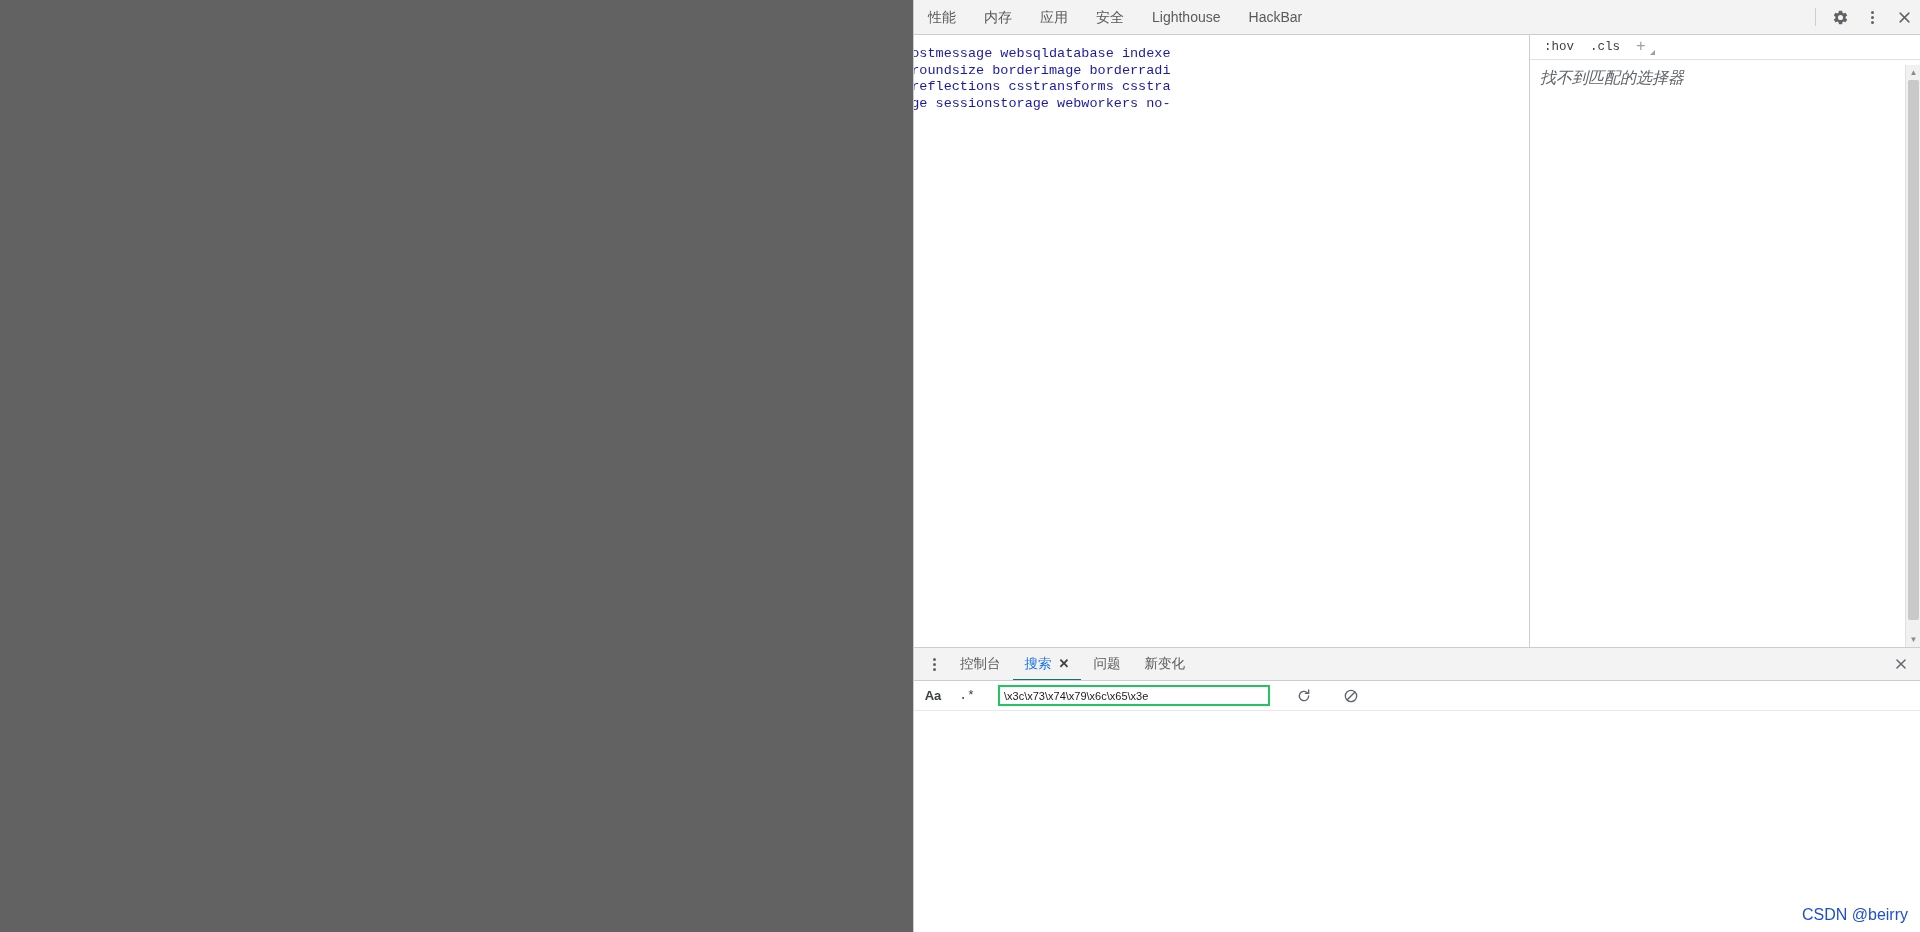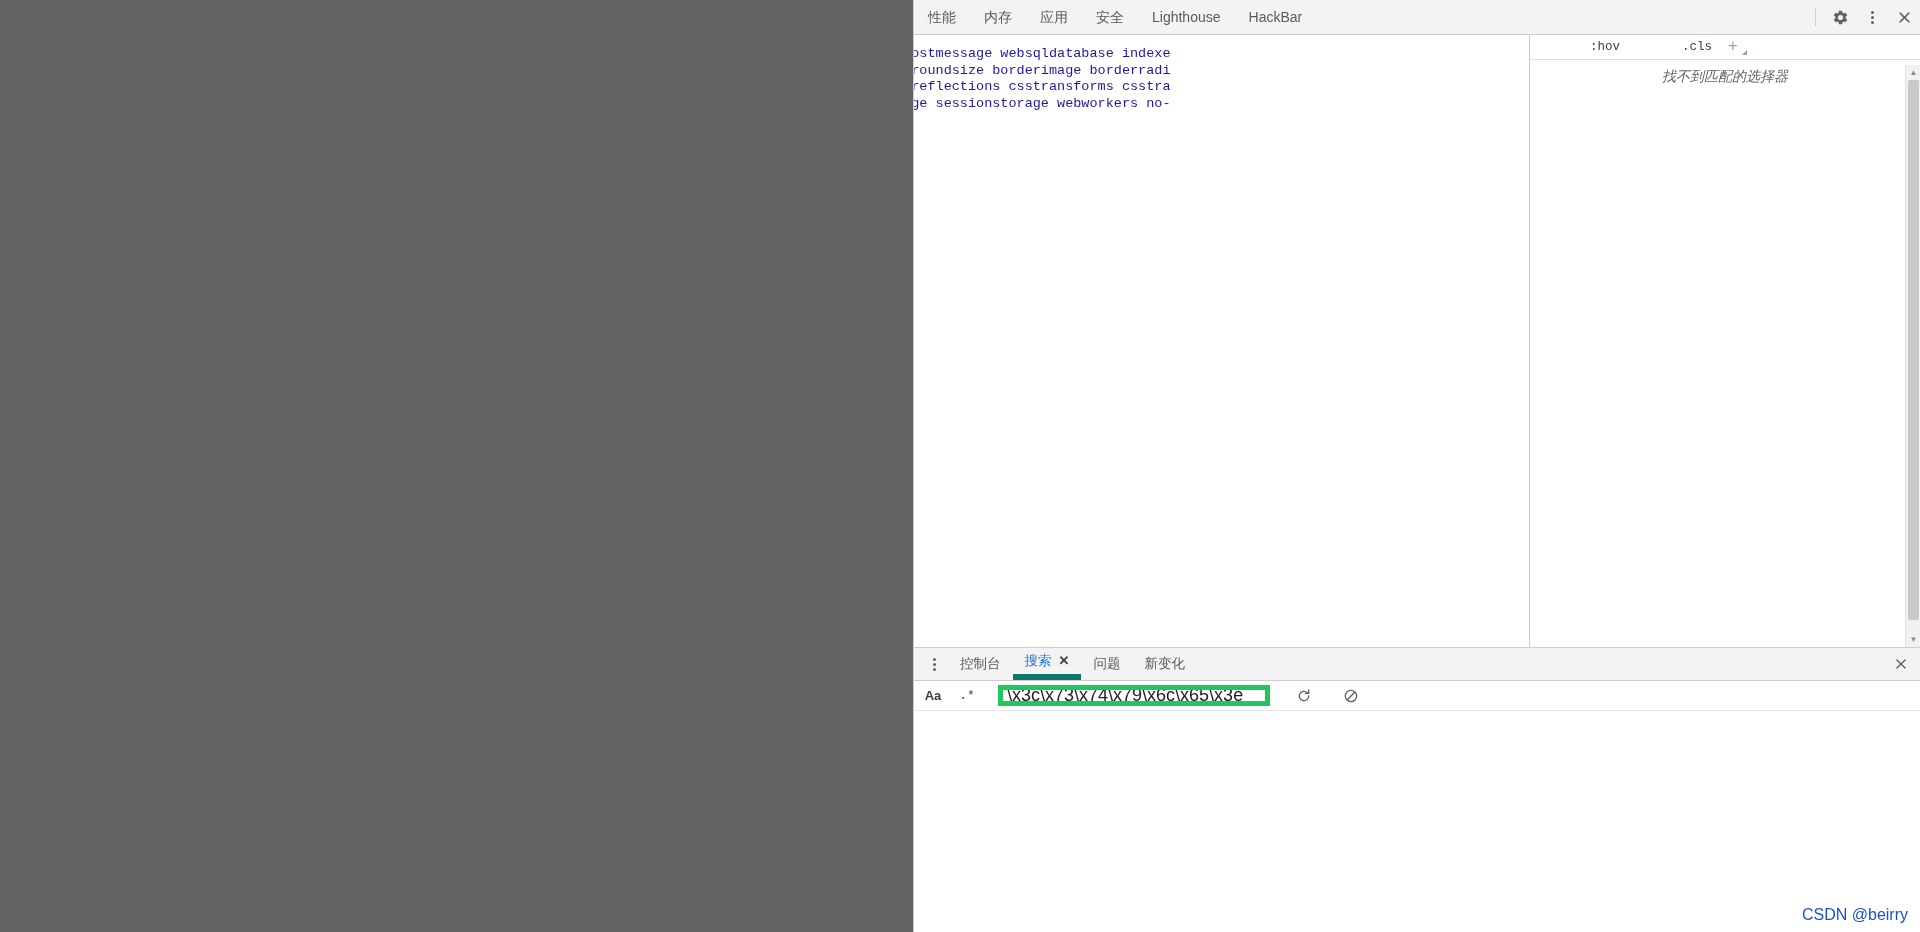--- a/index.html
+++ b/index.html
@@ -220,45 +220,43 @@
     align-items: center;
     padding-left: 6px;
     box-sizing: border-box;
     font-family: "Liberation Mono", monospace;
     font-size: 12.5px;
     color: #3c4043;
   }
   .styles-filterbar .fitem {
     padding: 0 8px;
     cursor: pointer;
-    margin-left: 46px;
   }
   .styles-plus {
     margin-left: 8px;
     font-size: 16px;
     color: #9aa0a6;
     cursor: pointer;
     position: relative;
   }
   .styles-plus::after {
     content: "";
     position: absolute;
     right: -9px;
     bottom: 1px;
     border-left: 5px solid transparent;
     border-bottom: 5px solid #9aa0a6;
   }
 
   .styles-empty {
     padding: 8px 10px;
-    font-size: 14px;
+    font-size: 16px;
     color: #5f6368;
     font-style: italic;
     font-family: "Liberation Sans", sans-serif;
-    text-align: center;
   }
 
   .styles-scrollbar {
     position: absolute;
     right: 0;
     top: 30px;
     width: 15px;
     bottom: 0;
     background: #f1f1f1;
     border-left: 1px solid #e0e0e0;
@@ -336,21 +334,21 @@
     font-size: 13.5px;
     color: #5a5a5a;
     cursor: pointer;
     box-sizing: border-box;
     display: flex;
     align-items: center;
     gap: 7px;
   }
   .drawer-tab.active {
     color: #1a73e8;
-    border-bottom: 6px solid #0f766e;
+    border-bottom: 1px solid #0f766e;
   }
   .tab-close {
     font-size: 13px;
     font-weight: bold;
     color: #3c4043;
     cursor: pointer;
   }
 
   .drawer-spacer { flex: 1; }
 
@@ -388,23 +386,23 @@
     color: #3c4043;
     cursor: pointer;
     font-family: "Liberation Sans", sans-serif;
   }
   .search-toggle.regex { font-family: "Liberation Mono", monospace; font-weight: normal; font-size: 13px;}
 
   .search-input {
     width: 272px;
     height: 21px;
     margin-left: 10px;
-    border: 5px solid #22c55e;
+    border: 2px solid #22c55e;
     padding: 0 4px;
-    font-size: 18px;
+    font-size: 11px;
     font-family: "Liberation Sans", sans-serif;
     color: #202124;
     outline: none;
     box-sizing: border-box;
     background: #ffffff;
   }
 
   .search-icon-btn {
     width: 26px;
     height: 24px;

